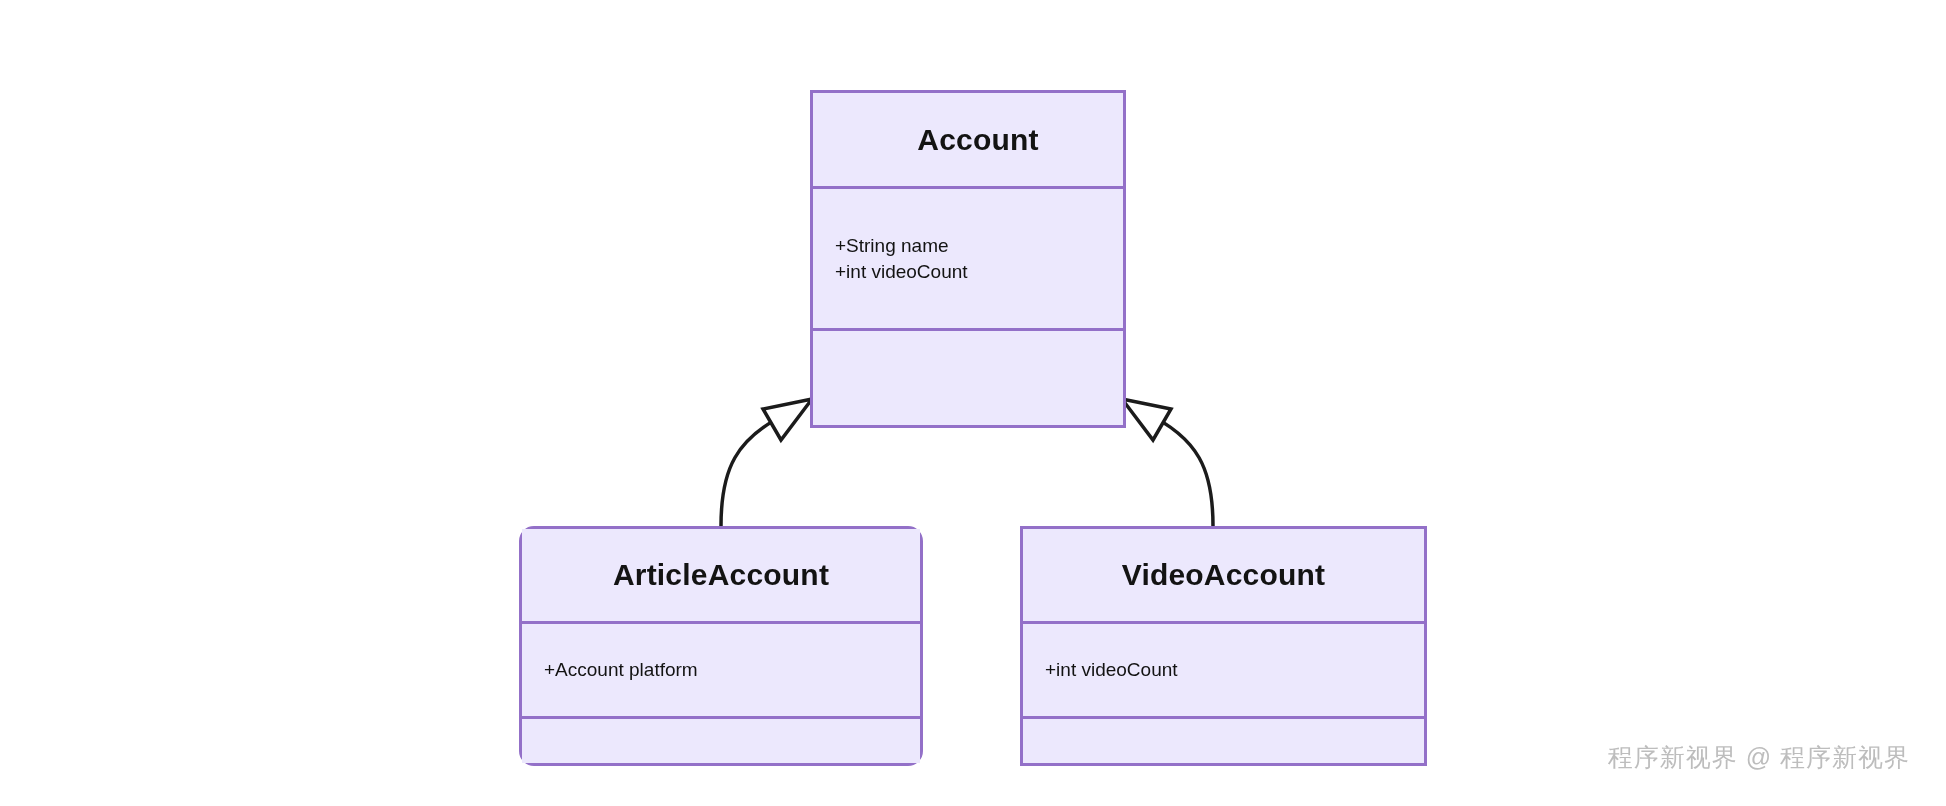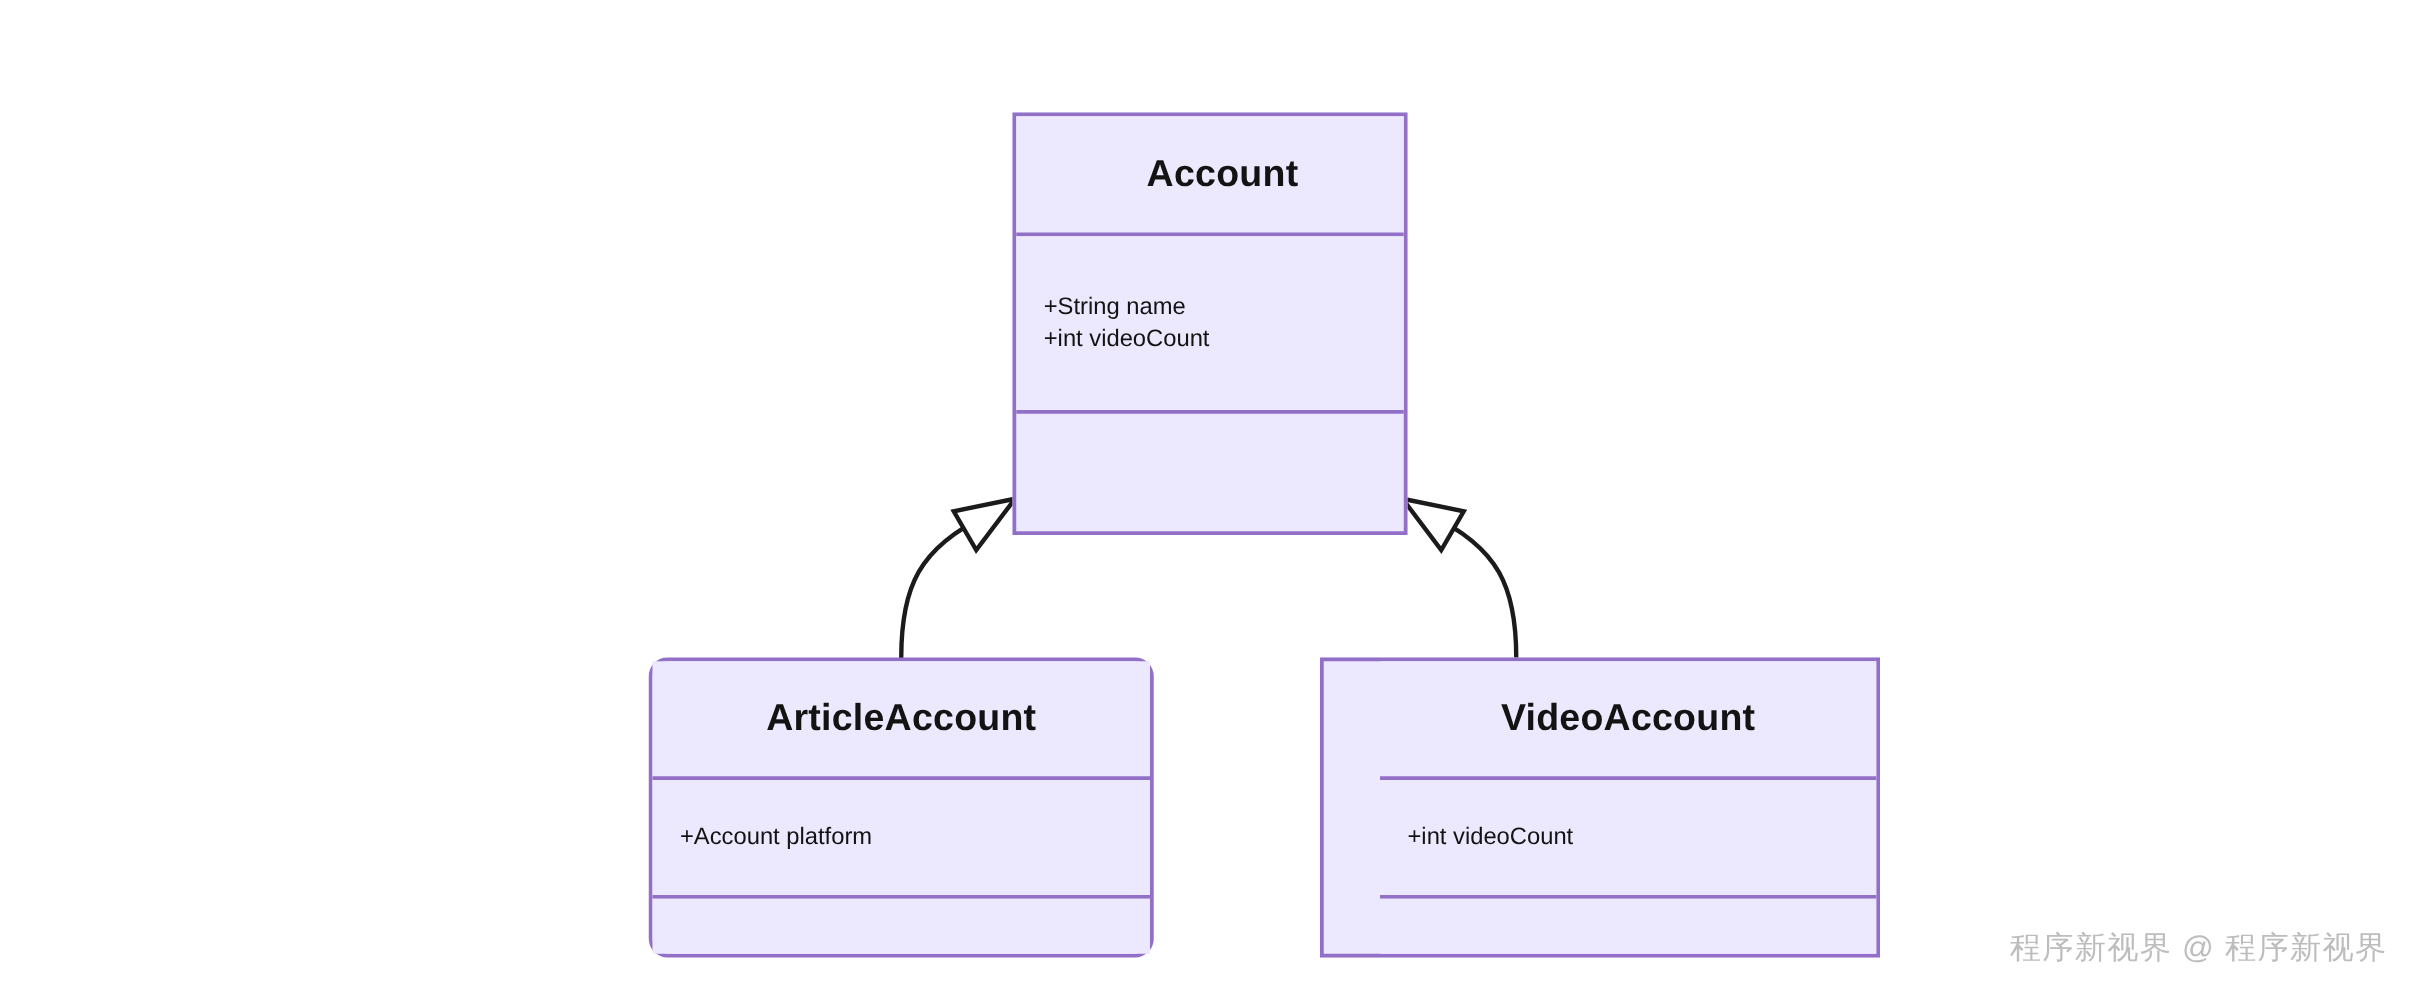--- a/index.html
+++ b/index.html
@@ -86,25 +86,24 @@
     top: 526px;
     width: 404px;
     height: 240px;
     border-radius: 15px;
   }
   #class-article .uml-title { height: 96px; }
   #class-article .attrs     { height: 96px; }
   #class-article .ops       { height: 45px; }
 
   #class-video {
-    left: 1056px;
+    left: 1020px;
     top: 526px;
-    width: 448px;
+    width: 407px;
     height: 240px;
-    padding-left: 45px;
   }
   #class-video .uml-title { height: 96px; }
   #class-video .attrs     { height: 96px; }
   #class-video .ops       { height: 45px; }
 
   
   #watermark {
     position: absolute;
     right: 36px;
     bottom: 32px;

